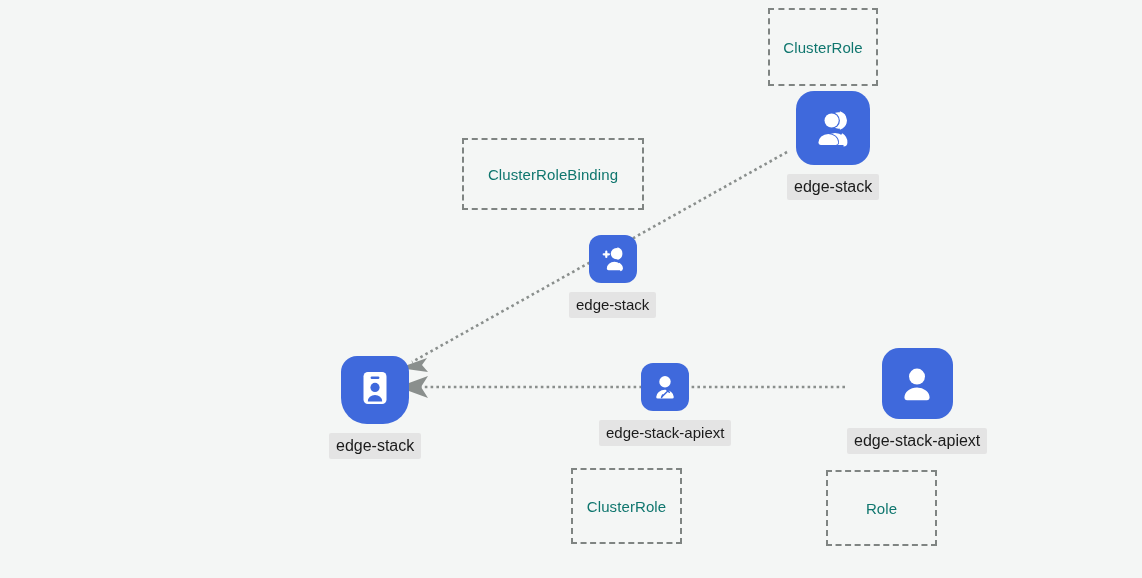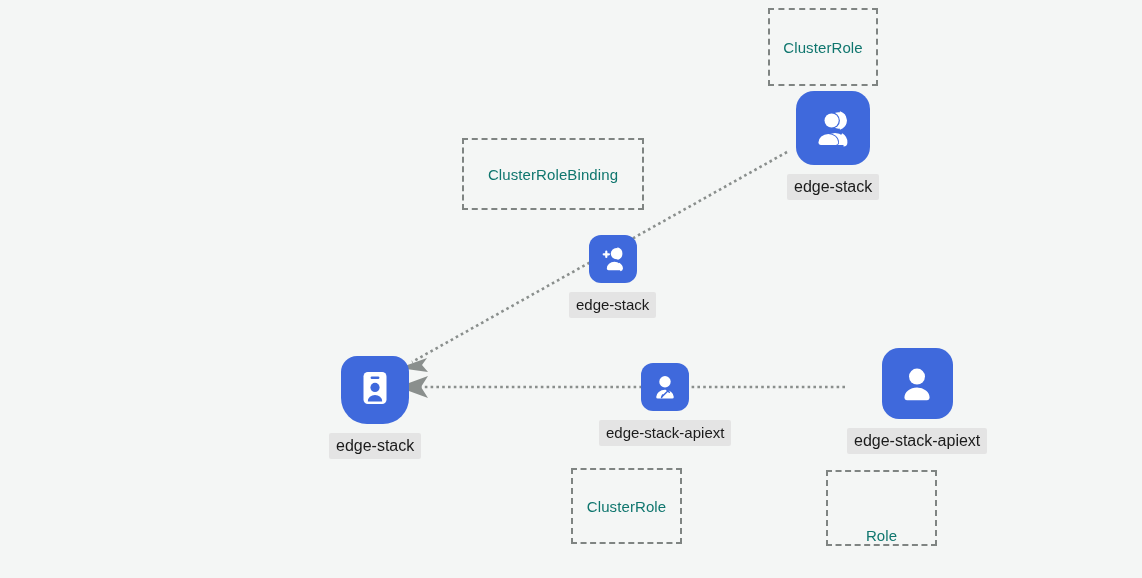--- a/index.html
+++ b/index.html
@@ -98,21 +98,21 @@
 
   <div class="type-box" style="left:462px; top:138px; width:182px; height:72px;text-align:center;">
     <span class="type-box-label">ClusterRoleBinding</span>
   </div>
 
 
   <div class="type-box" style="left:571px; top:468px; width:111px; height:76px;">
     <span class="type-box-label">ClusterRole</span>
   </div>
 
-  <div class="type-box" style="left:826px; top:470px; width:111px; height:76px;align-items:flex-end;">
+  <div class="type-box" style="left:826px; top:470px; width:111px; height:76px;">
     <span class="type-box-label">Role</span>
   </div>
 
   <div class="node" style="left:787px; top:91px;">
     <div class="node-icon" style="width:74px; height:74px; border-radius:18px;">
       <svg width="46" height="46" viewBox="0 0 46 46">
         <g fill="#ffffff">
           <circle cx="28.5" cy="15.5" r="8.3"></circle>
           <path d="M14 37.5 a11 9.6 0 0 1 22 0 a2.6 2.6 0 0 1 -2.6 2.6 h-16.8 a2.6 2.6 0 0 1 -2.6 -2.6 z"></path>
         </g>

